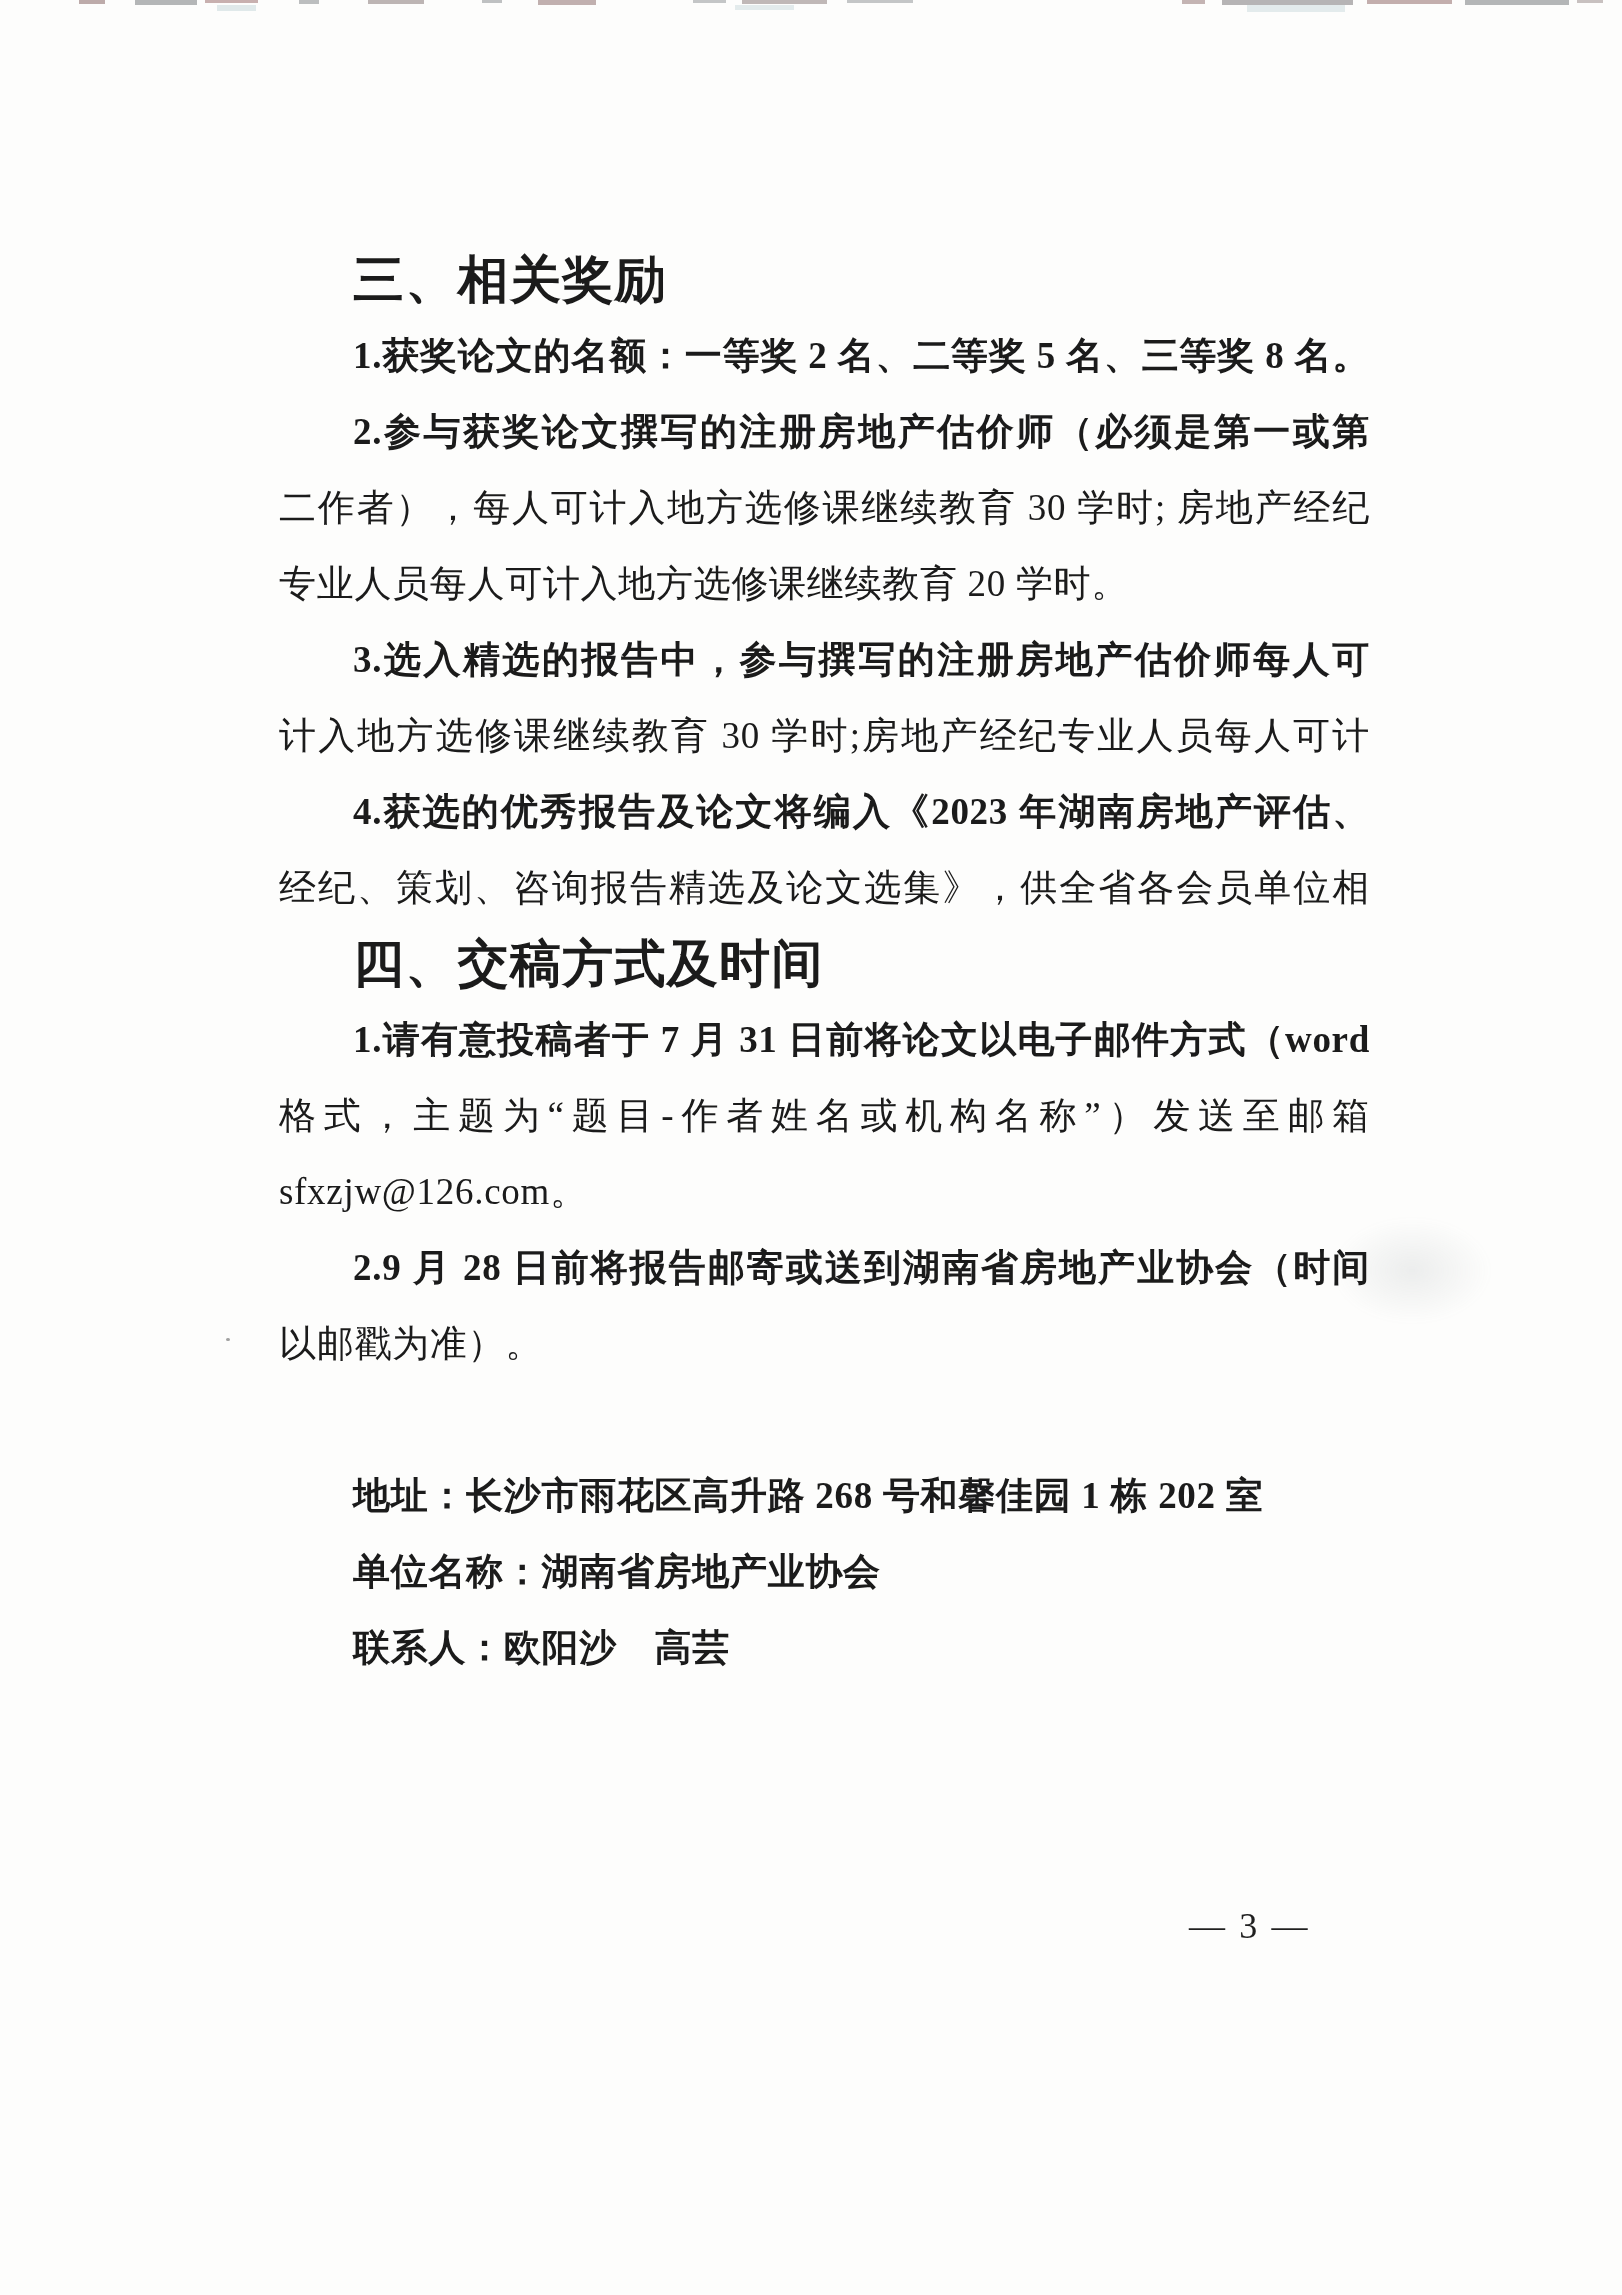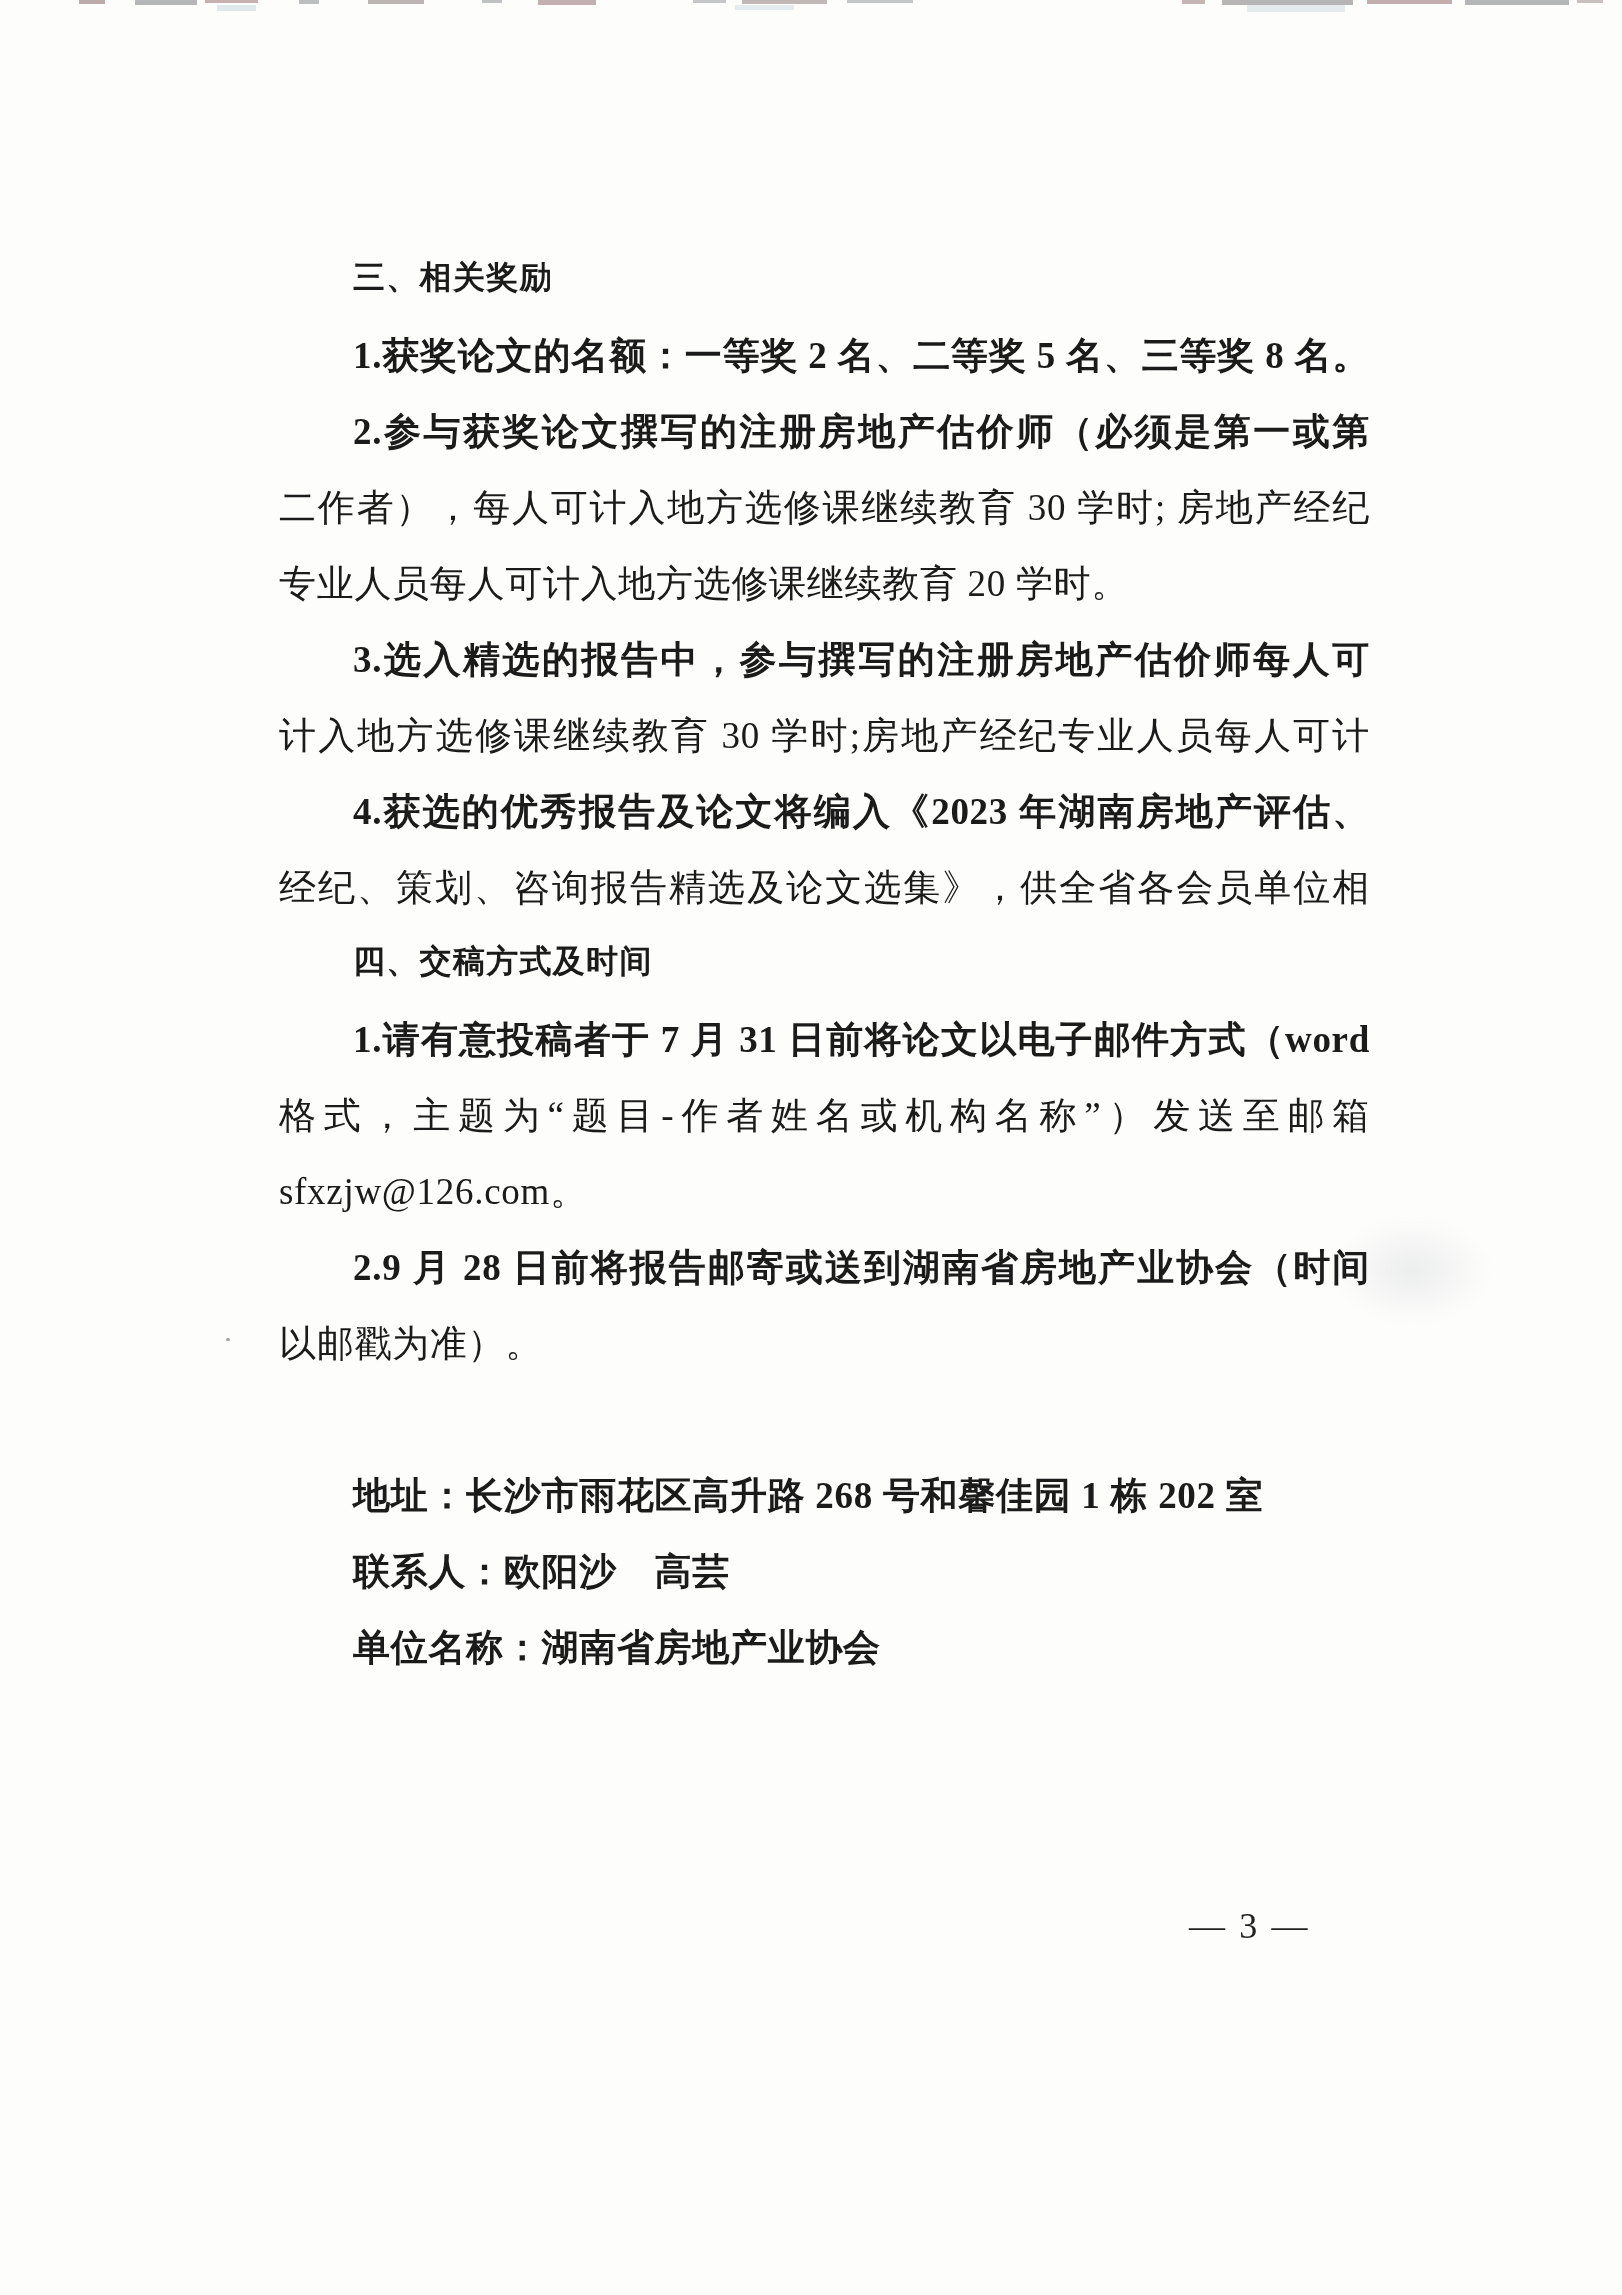--- a/index.html
+++ b/index.html
@@ -27,22 +27,22 @@
     text-align:justify;
   }
   .line.full{
     text-align:justify;
     text-align-last:justify;
     text-justify:inter-character;
   }
   .line.indent{ text-indent:74px;font-weight:bold; }
   .line.head{
     font-weight:bold;
-    font-size:32px;
-    font-family:Liberation Mono, monospace;
+    font-size:51px;
+    font-family:Liberation Serif, serif;
     letter-spacing:1.3px;
   }
   .page-number{
     position:absolute;
     left:1189px;
     top:1905px;
     font-size:36px;
     letter-spacing:2.6px;
     color:#1f1f1f;
     font-family:"Liberation Serif","DejaVu Serif",serif;
@@ -111,20 +111,20 @@
       <div class="line indent full">4.获选的优秀报告及论文将编入《2023 年湖南房地产评估、</div>
       <div class="line full">经纪、策划、咨询报告精选及论文选集》，供全省各会员单位相</div>
       <div class="line head indent">四、交稿方式及时间</div>
       <div class="line indent full">1.请有意投稿者于 7 月 31 日前将论文以电子邮件方式（word</div>
       <div class="line full">格式，主题为“题目-作者姓名或机构名称”）发送至邮箱</div>
       <div class="line">sfxzjw@126.com。</div>
       <div class="line indent full">2.9 月 28 日前将报告邮寄或送到湖南省房地产业协会（时间</div>
       <div class="line">以邮戳为准）。</div>
       <div class="line"></div>
       <div class="line indent">地址：长沙市雨花区高升路 268 号和馨佳园 1 栋 202 室</div>
+      <div class="line indent">单位名称：湖南省房地产业协会</div>
       <div class="line indent">联系人：欧阳沙　高芸</div>
-      <div class="line indent">单位名称：湖南省房地产业协会</div>
     </div>
 
   <div class="page-number">— 3 —</div>
 
 </div>
 
 
 </body></html>

